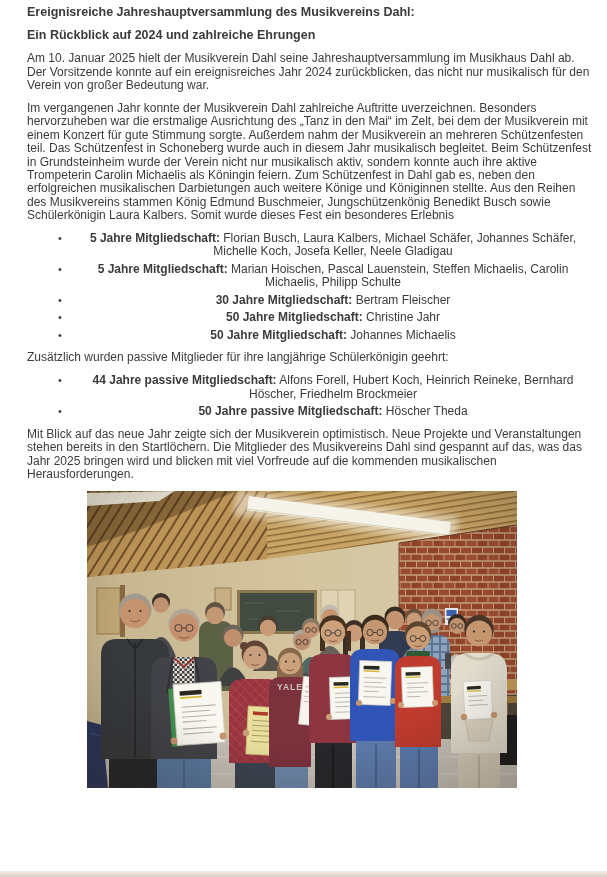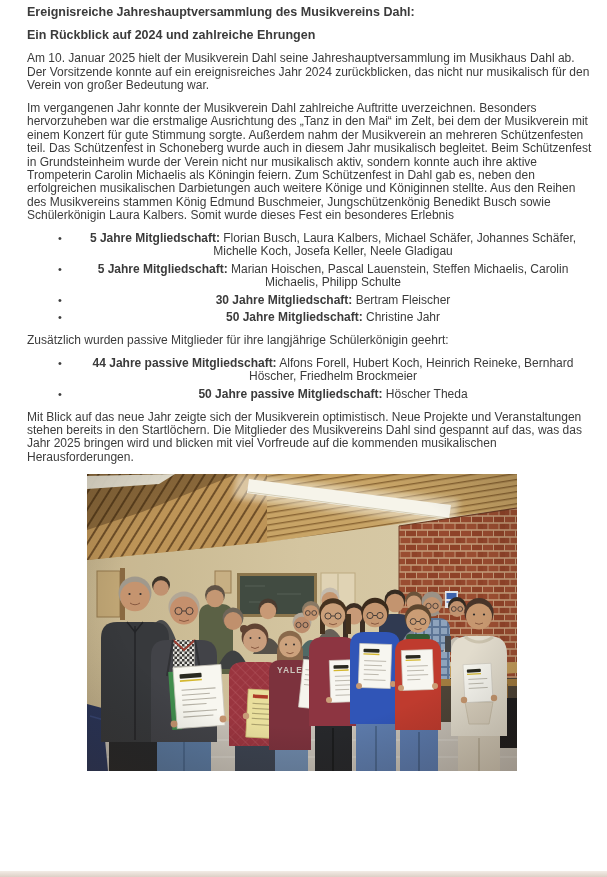--- a/index.html
+++ b/index.html
@@ -26,20 +26,21 @@
   <h1>Ereignisreiche Jahreshauptversammlung des Musikvereins Dahl:</h1>
   <h2>Ein Rückblick auf 2024 und zahlreiche Ehrungen</h2>
   <p>Am 10. Januar 2025 hielt der Musikverein Dahl seine Jahreshauptversammlung im Musikhaus Dahl ab. Der Vorsitzende konnte auf ein ereignisreiches Jahr 2024 zurückblicken, das nicht nur musikalisch für den Verein von großer Bedeutung war.</p>
   <p>Im vergangenen Jahr konnte der Musikverein Dahl zahlreiche Auftritte uverzeichnen. Besonders hervorzuheben war die erstmalige Ausrichtung des „Tanz in den Mai“ im Zelt, bei dem der Musikverein mit einem Konzert für gute Stimmung sorgte. Außerdem nahm der Musikverein an mehreren Schützenfesten teil. Das Schützenfest in Schoneberg wurde auch in diesem Jahr musikalisch begleitet. Beim Schützenfest in Grundsteinheim wurde der Verein nicht nur musikalisch aktiv, sondern konnte auch ihre aktive Trompeterin Carolin Michaelis als Köningin feiern. Zum Schützenfest in Dahl gab es, neben den erfolgreichen musikalischen Darbietungen auch weitere Könige und Königinnen stellte. Aus den Reihen des Musikvereins stammen König Edmund Buschmeier, Jungschützenkönig Benedikt Busch sowie Schülerkönigin Laura Kalbers. Somit wurde dieses Fest ein besonderes Erlebnis</p>
 
   <ul>
     <li><b>5 Jahre Mitgliedschaft:</b><span> Florian Busch, Laura Kalbers, Michael Schäfer, Johannes Schäfer, Michelle Koch, Josefa Keller, Neele Gladigau</span></li>
     <li><b>5 Jahre Mitgliedschaft:</b><span> Marian Hoischen, Pascal Lauenstein, Steffen Michaelis, Carolin Michaelis, Philipp Schulte</span></li>
     <li><b>30 Jahre Mitgliedschaft:</b><span> Bertram Fleischer</span></li>
     <li><b>50 Jahre Mitgliedschaft:</b><span> Christine Jahr</span></li>
+    <li><b>50 Jahre Mitgliedschaft:</b><span> Johannes Michaelis</span></li>
   </ul>
 
   <p>Zusätzlich wurden passive Mitglieder für ihre langjährige Schülerkönigin geehrt:</p>
 
   <ul>
     <li><b>44 Jahre passive Mitgliedschaft:</b><span> Alfons Forell, Hubert Koch, Heinrich Reineke, Bernhard Höscher, Friedhelm Brockmeier</span></li>
     <li><b>50 Jahre passive Mitgliedschaft:</b><span> Höscher Theda</span></li>
   </ul>
 
   <p>Mit Blick auf das neue Jahr zeigte sich der Musikverein optimistisch. Neue Projekte und Veranstaltungen stehen bereits in den Startlöchern. Die Mitglieder des Musikvereins Dahl sind gespannt auf das, was das Jahr 2025 bringen wird und blicken mit viel Vorfreude auf die kommenden musikalischen Herausforderungen.</p>

